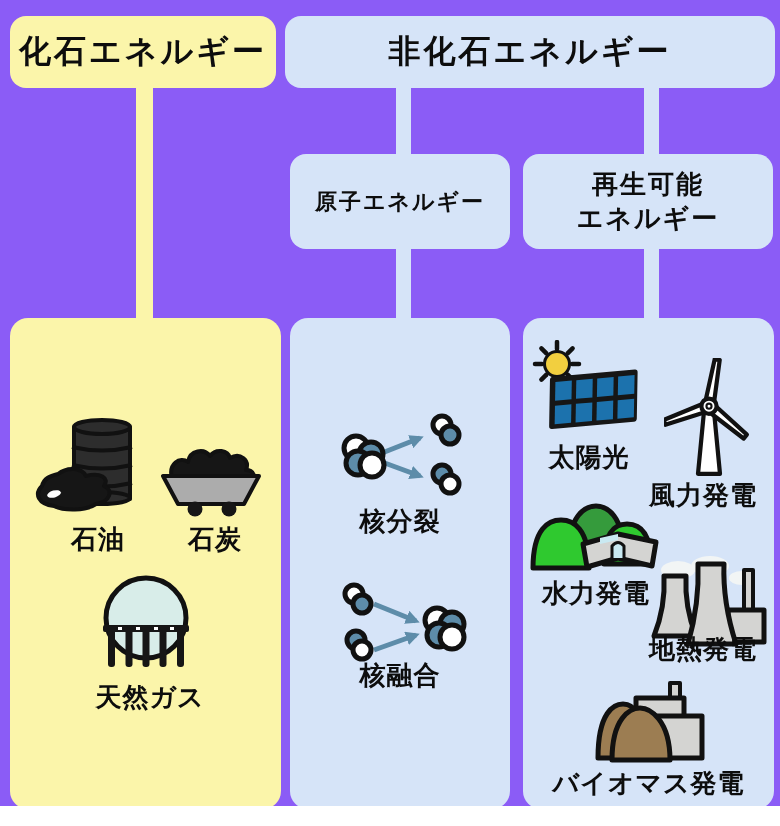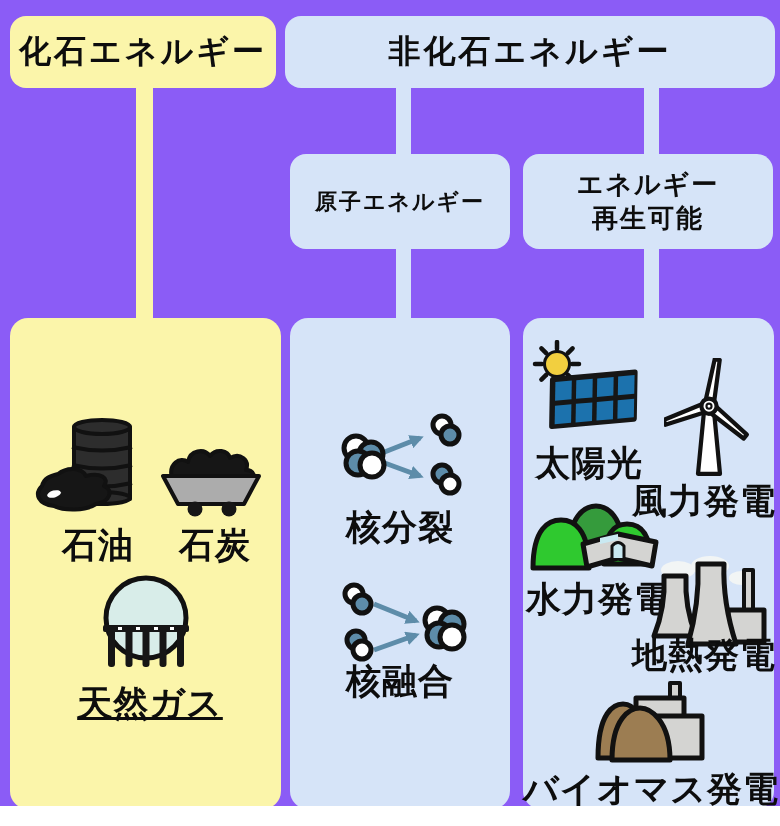--- a/index.html
+++ b/index.html
@@ -25,29 +25,29 @@
   #conn-fossil{left:136px;top:80px;width:17px;height:238px;background:var(--fossil_bg);}
   #conn-nuclear-top{left:396px;top:80px;width:15px;height:76px;background:var(--nonfossil_bg);}
   #conn-renewable-top{left:644px;top:80px;width:15px;height:76px;background:var(--nonfossil_bg);}
   #conn-nuclear-bottom{left:396px;top:247px;width:15px;height:72px;background:var(--nonfossil_bg);}
   #conn-renewable-bottom{left:644px;top:247px;width:15px;height:72px;background:var(--nonfossil_bg);}
   .panel{position:absolute;top:318px;height:491px;border-radius:18px;}
   #fossil-panel{left:10px;width:271px;background:var(--fossil_bg);}
   #nuclear-panel{left:290px;width:220px;background:var(--nonfossil_bg);}
   #renewable-panel{left:523px;width:251px;background:var(--nonfossil_bg);}
   .icon{position:absolute;}
-  .lbl{position:absolute;font-weight:bold;font-size:35px;letter-spacing:1px;
+  .lbl{position:absolute;font-weight:bold;font-size:26px;letter-spacing:1px;
        color:var(--text);text-align:center;white-space:nowrap;}
   
   #oil-icon{left:18px;top:96px;width:112px;height:102px;}
   #coal-icon{left:150px;top:128px;width:102px;height:72px;}
   #oil-label{left:28px;top:204px;width:120px;}
   #coal-label{left:150px;top:204px;width:110px;}
   #gas-icon{left:86px;top:256px;width:100px;height:96px;}
-  #gas-label{left:30px;top:362px;width:220px;text-decoration:underline;}
+  #gas-label{left:30px;top:362px;width:220px;}
   #fission-icon{left:42px;top:94px;width:135px;height:90px;}
   #fission-label{left:0;top:186px;width:220px;text-align:center;}
   #fusion-icon{left:42px;top:264px;width:135px;height:90px;}
   #fusion-label{left:0;top:340px;width:220px;}
   #solar-icon{left:9px;top:22px;width:110px;height:94px;}
   #solar-label{left:11px;top:122px;width:110px;}
   #wind-icon{left:141px;top:40px;width:90px;height:120px;}
   #wind-label{left:109px;top:160px;width:142px;}
   #hydro-icon{left:7px;top:176px;width:132px;height:80px;}
   #hydro-label{left:3px;top:258px;width:140px;}
@@ -79,22 +79,22 @@
   <div class="box" id="fossil-box">
     <span>化石エネルギー</span>
   </div>
   <div class="box" id="nonfossil-box">
     <span>非化石エネルギー</span>
   </div>
   <div class="box" id="nuclear-box">
     <span>原子エネルギー</span>
   </div>
   <div class="box" id="renewable-box">
+    <span>再生可能</span>
     <span>エネルギー</span>
-    <span>再生可能</span>
   </div>
 
   <div class="panel" id="fossil-panel">
     <svg class="icon" id="oil-icon" viewBox="0 0 112 102">
       <rect x="46" y="13" width="56" height="72" class="fdg o w4"></rect>
       <ellipse cx="74" cy="84" rx="28" ry="6" class="fdg o w4"></ellipse>
       <path d="M44,33 Q74,40 104,33" class="fn o w4"></path>
       <path d="M44,51 Q74,58 104,51" class="fn o w4"></path>
       <path d="M44,69 Q74,76 104,69" class="fn o w4"></path>
       <ellipse cx="74" cy="13" rx="28" ry="7" class="fdg o w4"></ellipse>

